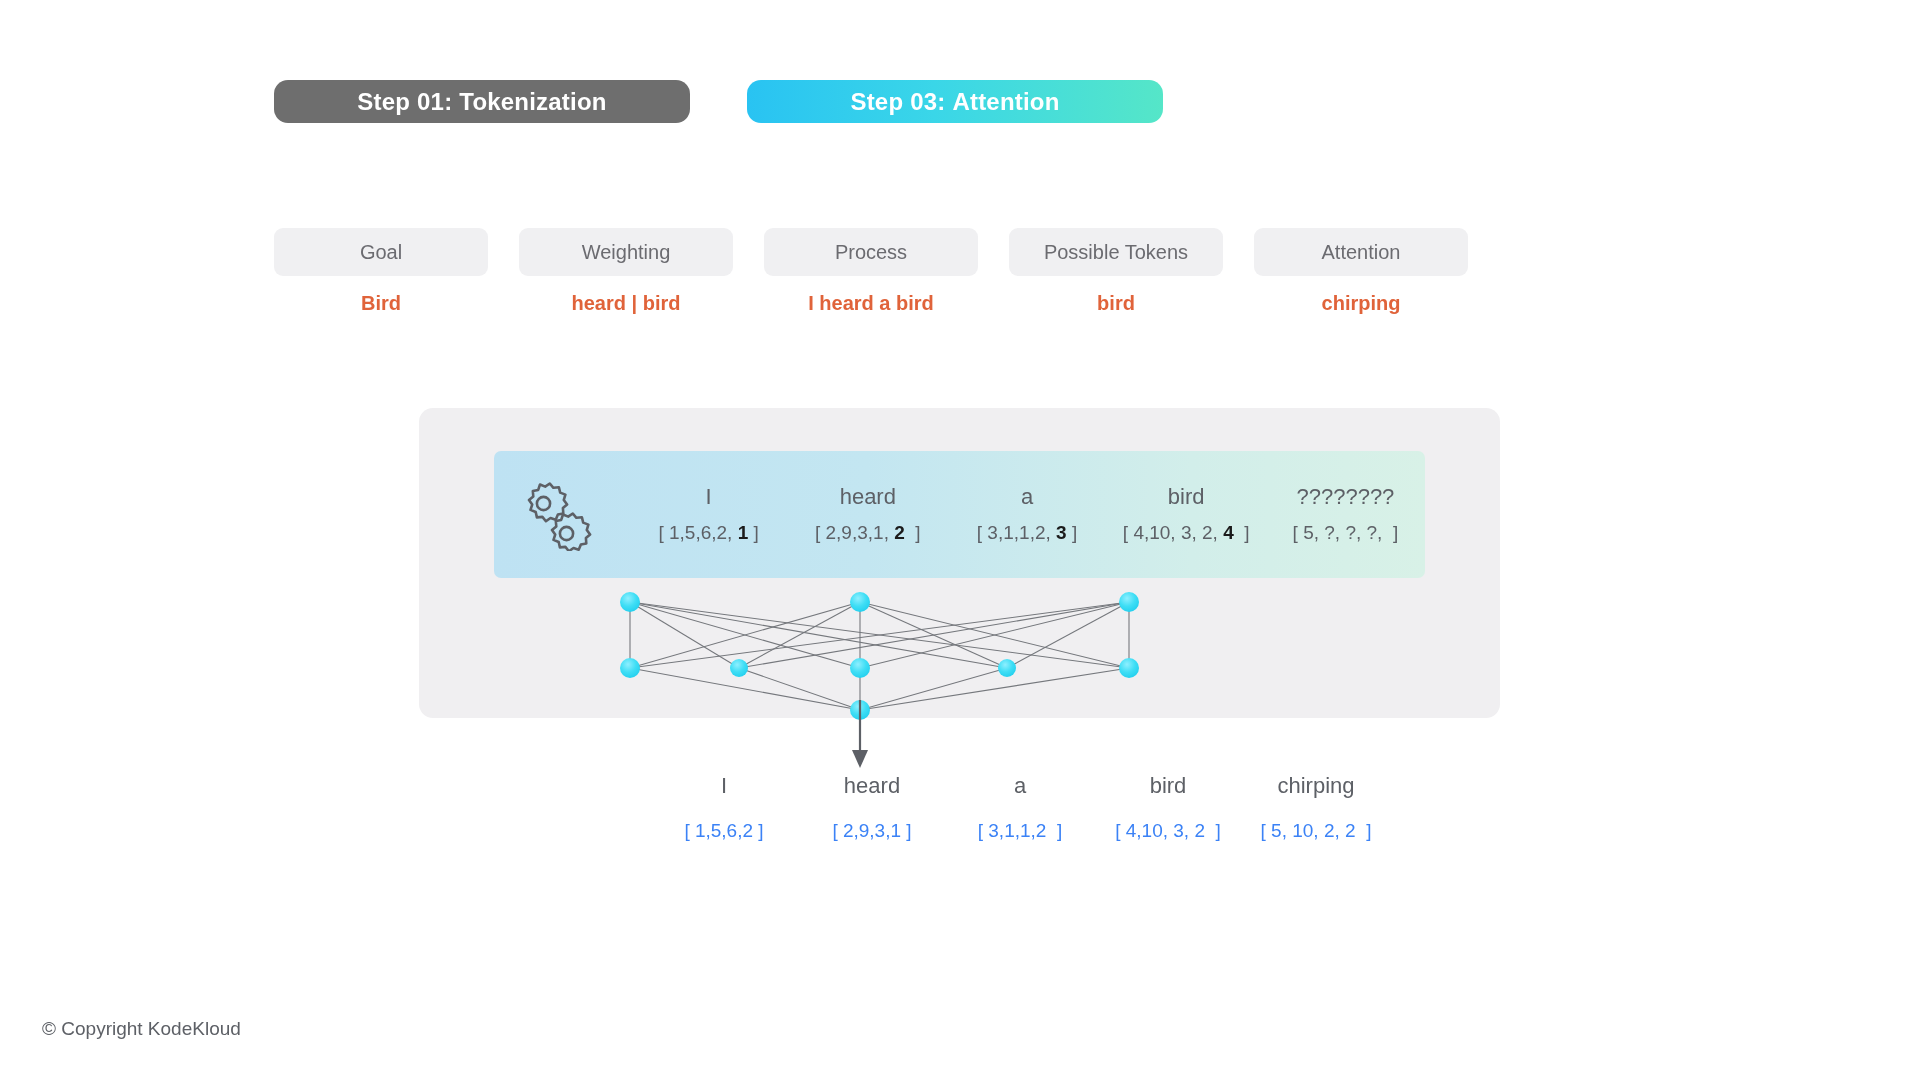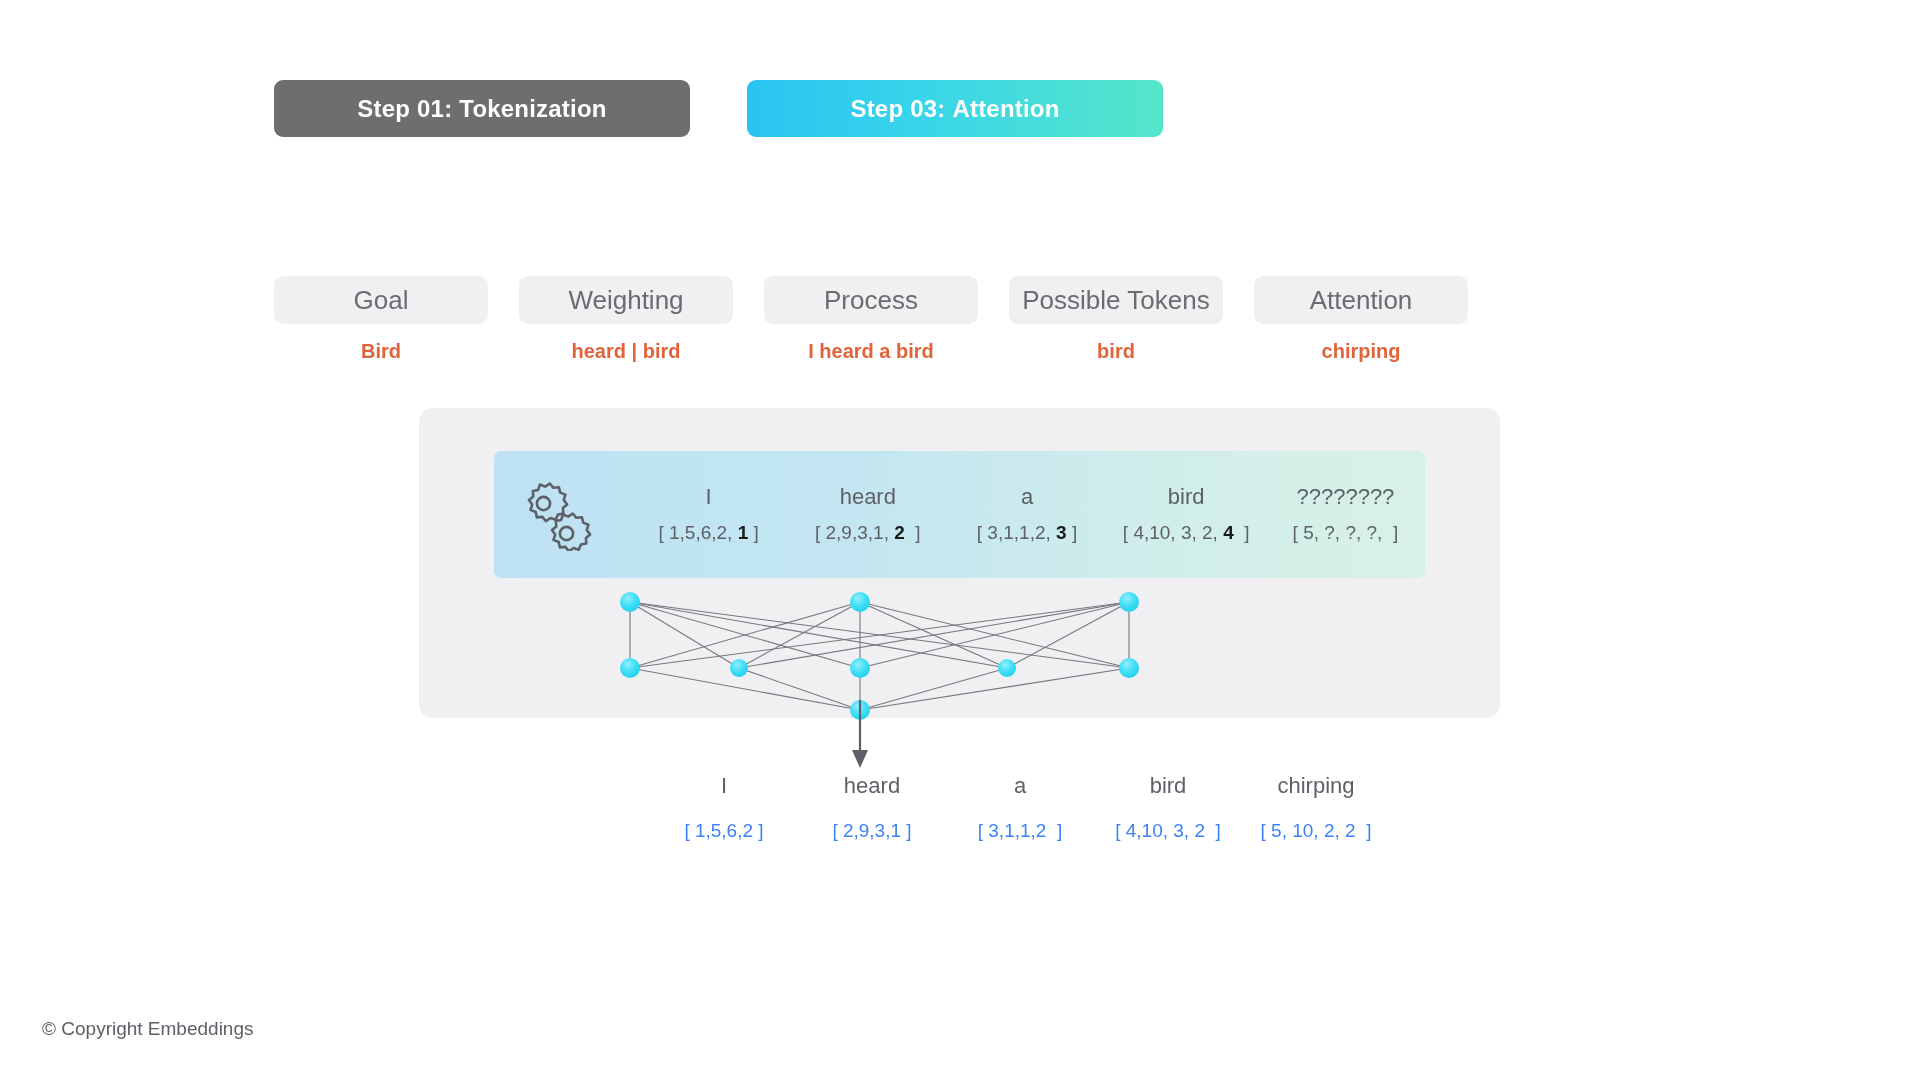--- a/index.html
+++ b/index.html
@@ -12,22 +12,22 @@
   .page { position: relative; width: 1920px; height: 1080px; }
 
   
   .steps {
     position: absolute;
     left: 274px; top: 80px;
     display: flex;
     gap: 57px;
   }
   .step-btn {
-    width: 416px; height: 57px;
-    border-radius: 9px;
+    width: 416px; height: 43px;
+    border-radius: 14px;
     display: flex; align-items: center; justify-content: center;
     color: #ffffff;
     font-size: 24px;
     letter-spacing: .2px;
     white-space: nowrap;
   }
   .step-btn .num { font-weight: 700; }
   .step-btn .nm { font-weight: 700; margin-left: 7px; }
   .step-inactive { background: #6e6e6e; }
   .step-active {
@@ -41,22 +41,21 @@
     display: flex;
     gap: 31px;
   }
   .card { width: 214px; display: flex; flex-direction: column; align-items: center; }
   .card-pill {
     width: 100%; height: 48px;
     background: #f0f0f2;
     border-radius: 9px;
     display: flex; align-items: center; justify-content: center;
     color: #6b6b70;
-    font-size: 26px;
-    margin-top: 48px;
+    font-size: 20px;
   }
   .card-val {
     margin-top: 16px;
     color: #e0633a;
     font-size: 20px;
     font-weight: 700;
     white-space: nowrap;
   }
 
   
@@ -258,15 +257,15 @@
     <div class="out-col">
       <div class="out-word">bird</div>
       <div class="out-vec">[ 4,10, 3, 2  ]</div>
     </div>
     <div class="out-col">
       <div class="out-word">chirping</div>
       <div class="out-vec">[ 5, 10, 2, 2  ]</div>
     </div>
   </div>
 
-  <div class="copyright">© Copyright Embeddings</div>
+  <div class="copyright">© Copyright KodeKloud</div>
 
 </div>
 
 </body></html>

